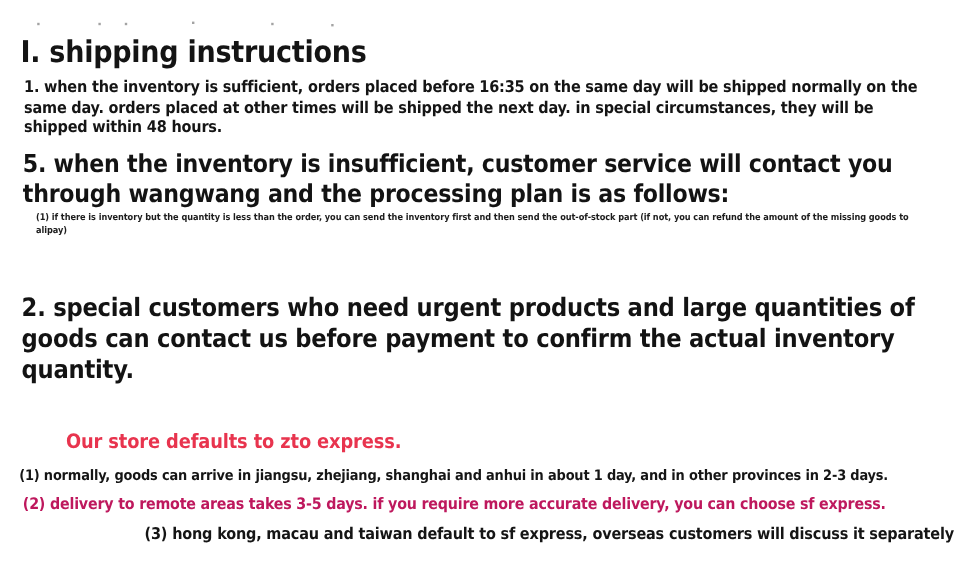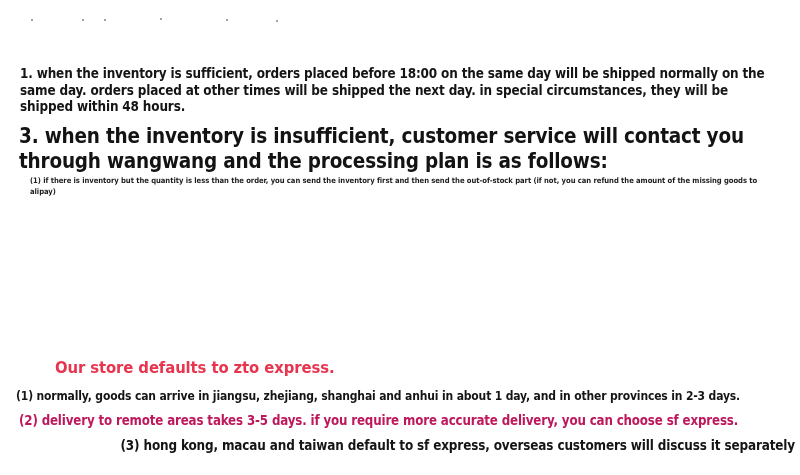--- a/index.html
+++ b/index.html
@@ -172,28 +172,30 @@
 
   <div class="speckle">
     <i style="left:31px;top:19px;"></i>
     <i style="left:82px;top:19px;"></i>
     <i style="left:104px;top:19px;"></i>
     <i style="left:160px;top:18px;"></i>
     <i style="left:226px;top:19px;"></i>
     <i style="left:276px;top:20px;"></i>
   </div>
 
-
-  <div class="blk para-1">1. when the inventory is sufficient, orders placed before 18:00 on the same day will be shipped normally on the same day. orders placed at other times will be shipped the next day. in special circumstances, they will be shipped within 48 hours.</div>
-
-  <div class="blk head-2">3. when the inventory is insufficient, customer service will contact you through wangwang and the processing plan is as follows:</div>
+  <div class="blk title-main">I. shipping instructions</div>
+
+  <div class="blk para-1">1. when the inventory is sufficient, orders placed before 16:35 on the same day will be shipped normally on the same day. orders placed at other times will be shipped the next day. in special circumstances, they will be shipped within 48 hours.</div>
+
+  <div class="blk head-2">5. when the inventory is insufficient, customer service will contact you through wangwang and the processing plan is as follows:</div>
 
   <div class="blk fine-1">(1) if there is inventory but the quantity is less than the order, you can send the inventory first and then send the out-of-stock part (if not, you can refund the amount of the missing goods to alipay)</div>
 
 
+  <div class="blk head-3">2. special customers who need urgent products and large quantities of goods can contact us before payment to confirm the actual inventory quantity.</div>
 
 
   <div class="blk red-note" style="color: rgb(232, 52, 78);">Our store defaults to zto express.</div>
 
   <div class="blk foot-1">(1) normally, goods can arrive in jiangsu, zhejiang, shanghai and anhui in about 1 day, and in other provinces in 2-3 days.</div>
 
   <div class="blk foot-2">(2) delivery to remote areas takes 3-5 days. if you require more accurate delivery, you can choose sf express.</div>
 
   <div class="blk foot-3">(3) hong kong, macau and taiwan default to sf express, overseas customers will discuss it separately</div>
 

